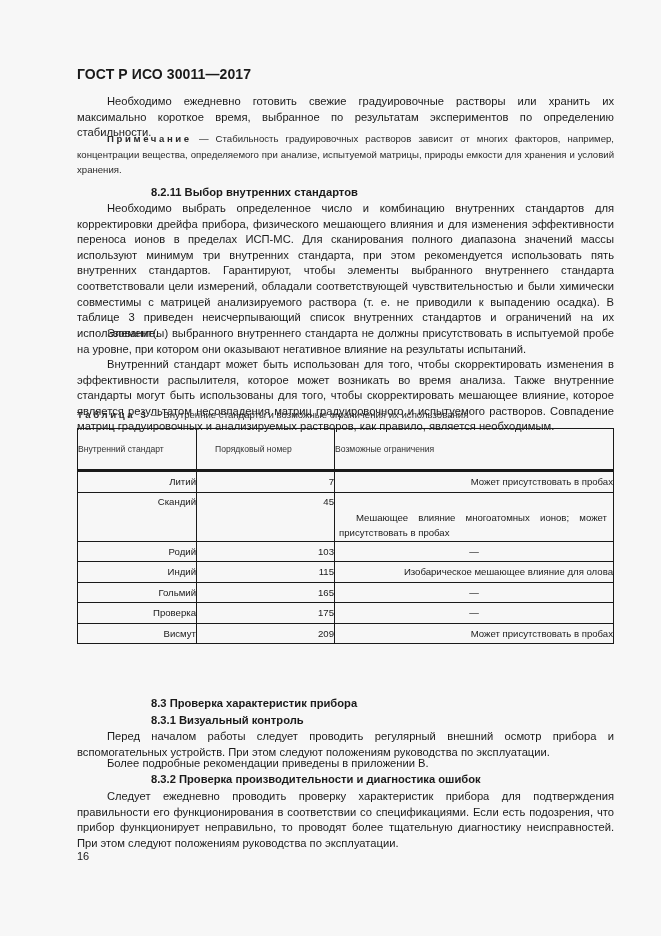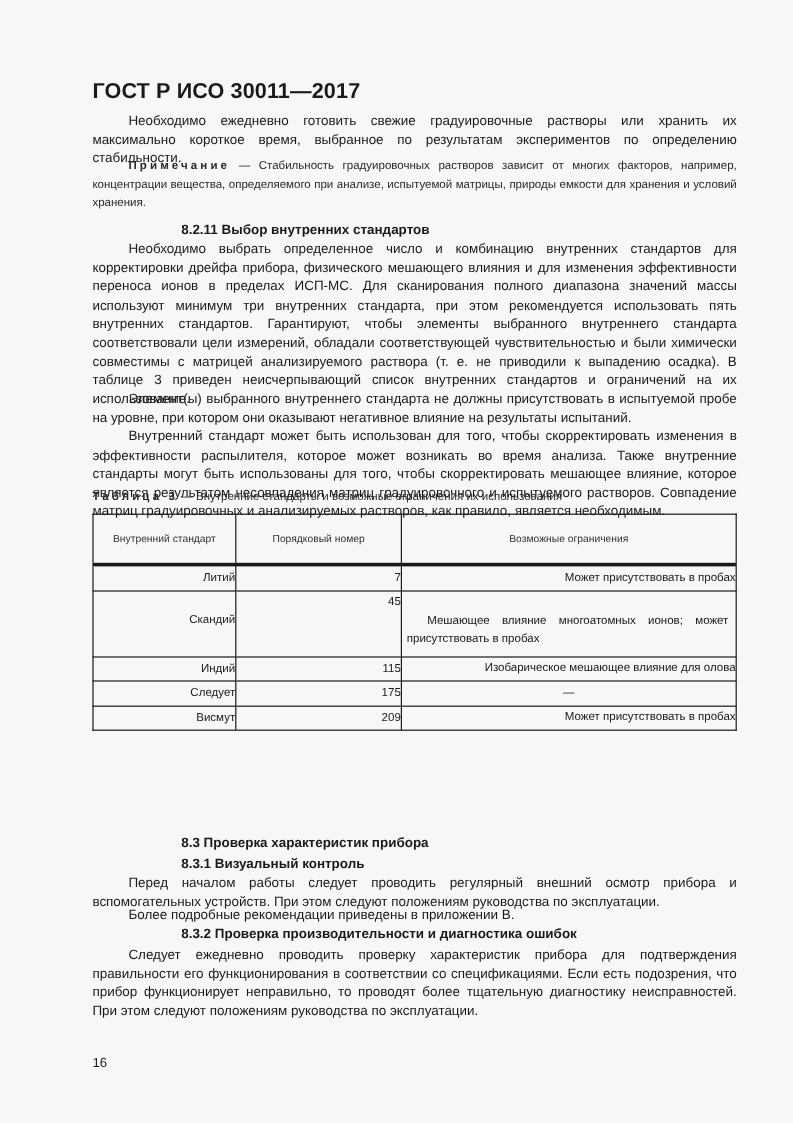--- a/index.html
+++ b/index.html
@@ -1,37 +1,37 @@
 <!DOCTYPE html>
 <html><head>
 <meta charset="utf-8">
 <style>
   html, body { margin: 0; padding: 0; }
   body {
     width: 661px; height: 936px; background: #f7f7f7; color: #1a1a1a;
     font-family: "Liberation Sans", sans-serif; position: relative; overflow: hidden;
   }
   .page { position: absolute; left: 77px; top: 0; width: 537px; }
-  .hdr { position: absolute; top: 66px; left: 0; font-weight: bold; font-size: 18px; letter-spacing: 0.1px; }
+  .hdr { position: absolute; top: 66px; left: 0; font-weight: bold; font-size: 14px; letter-spacing: 0.1px; }
   .p { position: absolute; left: 0; width: 537px; font-size: 11.2px; line-height: 15.6px; text-align: justify; margin: 0; }
   .p .ind { display: inline-block; width: 30px; }
   .note { position: absolute; left: 0; width: 537px; font-size: 9.6px; line-height: 15.6px; text-align: justify; margin: 0; color: #2a2a2a; }
   .sp { letter-spacing: 2.6px; font-weight: bold; }
   .h2 { position: absolute; left: 30px; font-weight: bold; font-size: 11.2px; padding-left: 44px; }
   .cap { position: absolute; left: 0; top: 409px; font-size: 9.6px; color: #2a2a2a; }
   table.t { position: absolute; left: 0; top: 428px; width: 537px; border-collapse: collapse; font-size: 9.6px; }
   table.t td, table.t th { border: 1.5px solid #1a1a1a; padding: 0; vertical-align: middle; text-align: right; }
-  table.t th { font-weight: normal; font-size: 8.6px; color: #333; height: 40px; text-align: center; line-height: 15px; }
+  table.t th { font-weight: normal; font-size: 8.6px; color: #333; height: 40px; text-align: left; line-height: 15px; }
   table.t thead tr { border-bottom: 3px solid #1a1a1a; }
   table.t td { height: 19.5px; }
   table.t td.c1 { padding-left: 12px; width: 106px; }
   table.t td.c2 { padding-left: 21px; width: 80px; }
   table.t td.c3 { padding-left: 35px; line-height: 15.6px; }
   table.t td.c3.dash { text-align: center; padding-left: 0; }
-  .pn { position: absolute; left: 0; top: 850px; font-size: 11px; margin-top: 30px; }
+  .pn { position: absolute; left: 0; top: 850px; font-size: 11px; }
 </style>
 </head>
 <body>
 
 <div class="page">
 
   <div class="hdr">ГОСТ Р ИСО 30011—2017</div>
 
   <p class="p" style="top:94px"><span class="ind"></span><span>Необходимо ежедневно готовить свежие градуировочные растворы или хранить их максимально короткое время, выбранное по результатам экспериментов по определению стабильности.</span></p>
 
@@ -53,31 +53,41 @@
         <th>Возможные ограничения</th>
       </tr>
     </thead>
     <tbody>
       <tr>
         <td class="c1">Литий</td>
         <td class="c2">7</td>
         <td class="c3">Может присутствовать в пробах</td>
       </tr>
       <tr>
-        <td class="c1" style="height:36px;vertical-align:top;padding-top:18px">Скандий</td>
+        <td class="c1" style="height:36px;vertical-align:top;padding-top:3px">Скандий</td>
         <td class="c2" style="vertical-align:top;padding-top:3px">45</td>
         <td class="c3" style="padding-left:4px;text-indent:17px;padding-right:6px;text-align:justify;vertical-align:top;padding-top:17px">Мешающее влияние многоатомных ионов; может присутствовать в пробах</td>
+      </tr>
+      <tr>
+        <td class="c1">Родий</td>
+        <td class="c2">103</td>
+        <td class="c3 dash">—</td>
       </tr>
       <tr>
         <td class="c1">Индий</td>
         <td class="c2">115</td>
         <td class="c3">Изобарическое мешающее влияние для олова</td>
       </tr>
       <tr>
-        <td class="c1">Следует</td>
+        <td class="c1">Гольмий</td>
+        <td class="c2">165</td>
+        <td class="c3 dash">—</td>
+      </tr>
+      <tr>
+        <td class="c1">Проверка</td>
         <td class="c2">175</td>
         <td class="c3 dash">—</td>
       </tr>
       <tr>
         <td class="c1">Висмут</td>
         <td class="c2">209</td>
         <td class="c3">Может присутствовать в пробах</td>
       </tr>
     </tbody>
   </table>

